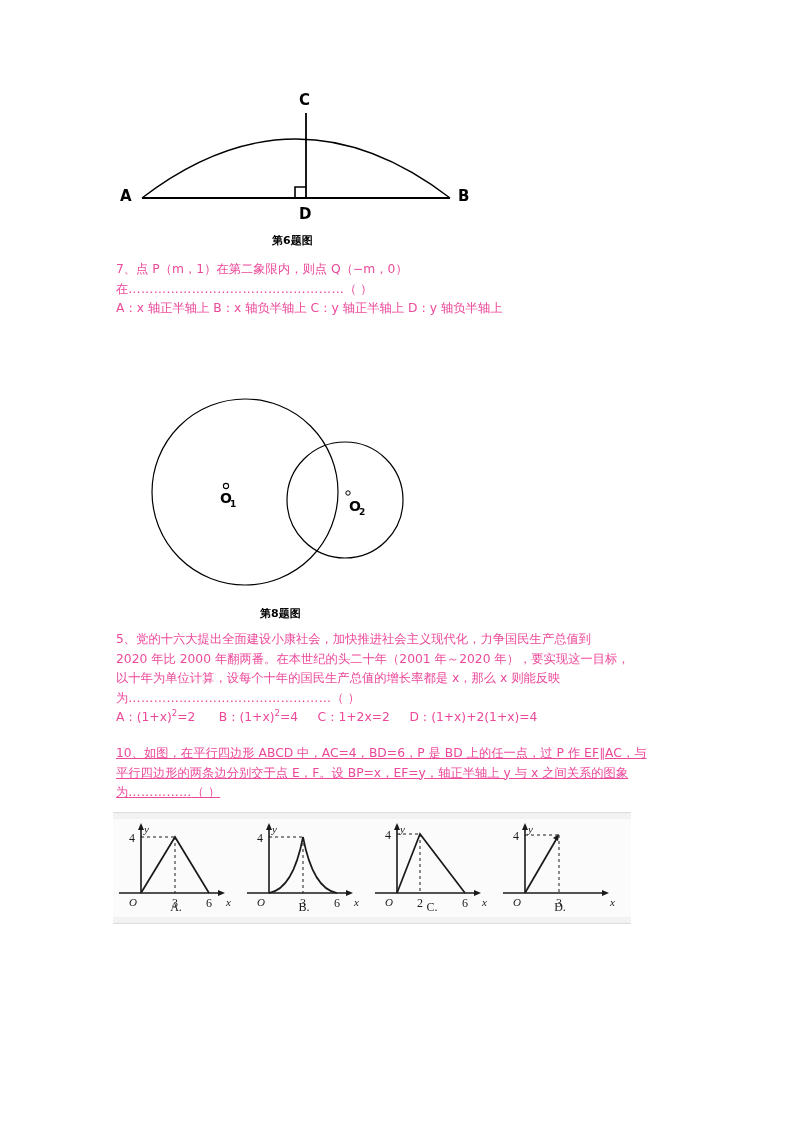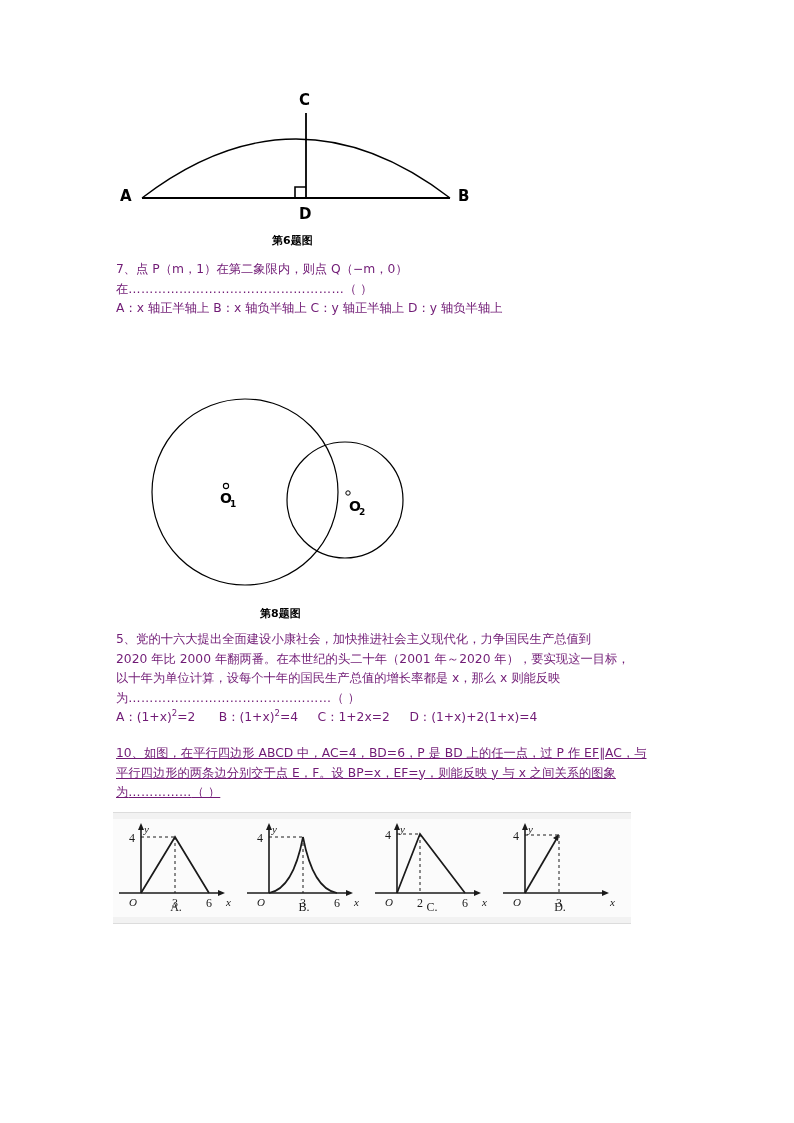--- a/index.html
+++ b/index.html
@@ -45,21 +45,21 @@
   .cap8 { left: 260px; top: 606px; }
 
   
   .tblock {
     position: absolute;
     left: 116px;
     width: 568px;
     font-family: "DejaVu Sans", "Liberation Sans", sans-serif;
     font-size: 12.3px;
     line-height: 19.5px;
-    color: #701a75;
+    color: #ec4899;
     letter-spacing: 0px;
   }
   .tblock .line { white-space: nowrap; }
 
   .q7 { top: 260px; }
   .q8 { top: 327px; }
   .q9 { top: 630px; }
   .q10 { top: 744px; text-decoration: underline; }
 
   .opts {
@@ -174,21 +174,21 @@
   <div class="tblock q9">
     <div class="line">5、党的十六大提出全面建设小康社会，加快推进社会主义现代化，力争国民生产总值到</div>
     <div class="line">2020 年比 2000 年翻两番。在本世纪的头二十年（2001 年～2020 年），要实现这一目标，</div>
     <div class="line">以十年为单位计算，设每个十年的国民生产总值的增长率都是 x，那么 x 则能反映</div>
     <div class="line"><span>为</span><span class="dots">…………………………………………</span><span>（     ）</span></div>
     <div class="line"><span>A：</span><span>(1+x)</span><span class="sup">2</span><span>=2</span><span>&nbsp;&nbsp;&nbsp;&nbsp;&nbsp;&nbsp;</span><span>B：</span><span>(1+x)</span><span class="sup">2</span><span>=4</span><span>&nbsp;&nbsp;&nbsp;&nbsp;&nbsp;</span><span>C：</span><span>1+2x=2</span><span>&nbsp;&nbsp;&nbsp;&nbsp;&nbsp;</span><span>D：</span><span>(1+x)+2(1+x)=4</span></div>
   </div>
 
   <div class="tblock q10">
     <div class="line">10、如图，在平行四边形 ABCD 中，AC=4，BD=6，P 是 BD 上的任一点，过 P 作 EF∥AC，与</div>
-    <div class="line">平行四边形的两条边分别交于点 E，F。设 BP=x，EF=y，则能反映 y 与 x 之间关系的图象</div>
+    <div class="line">平行四边形的两条边分别交于点 E，F。设 BP=x，EF=y，轴正半轴上 y 与 x 之间关系的图象</div>
     <div class="line"><span>为</span><span class="dots">……………</span><span>（   ）</span></div>
   </div>
 
   <div class="strip">
     <div class="strip-inner">
 
       <div class="graph" style="left:0px;">
         <svg width="126" height="98" viewBox="0 0 126 98">
 
           <line x1="28" y1="8" x2="28" y2="74" stroke="#1a1a1a" stroke-width="1.6"></line>

